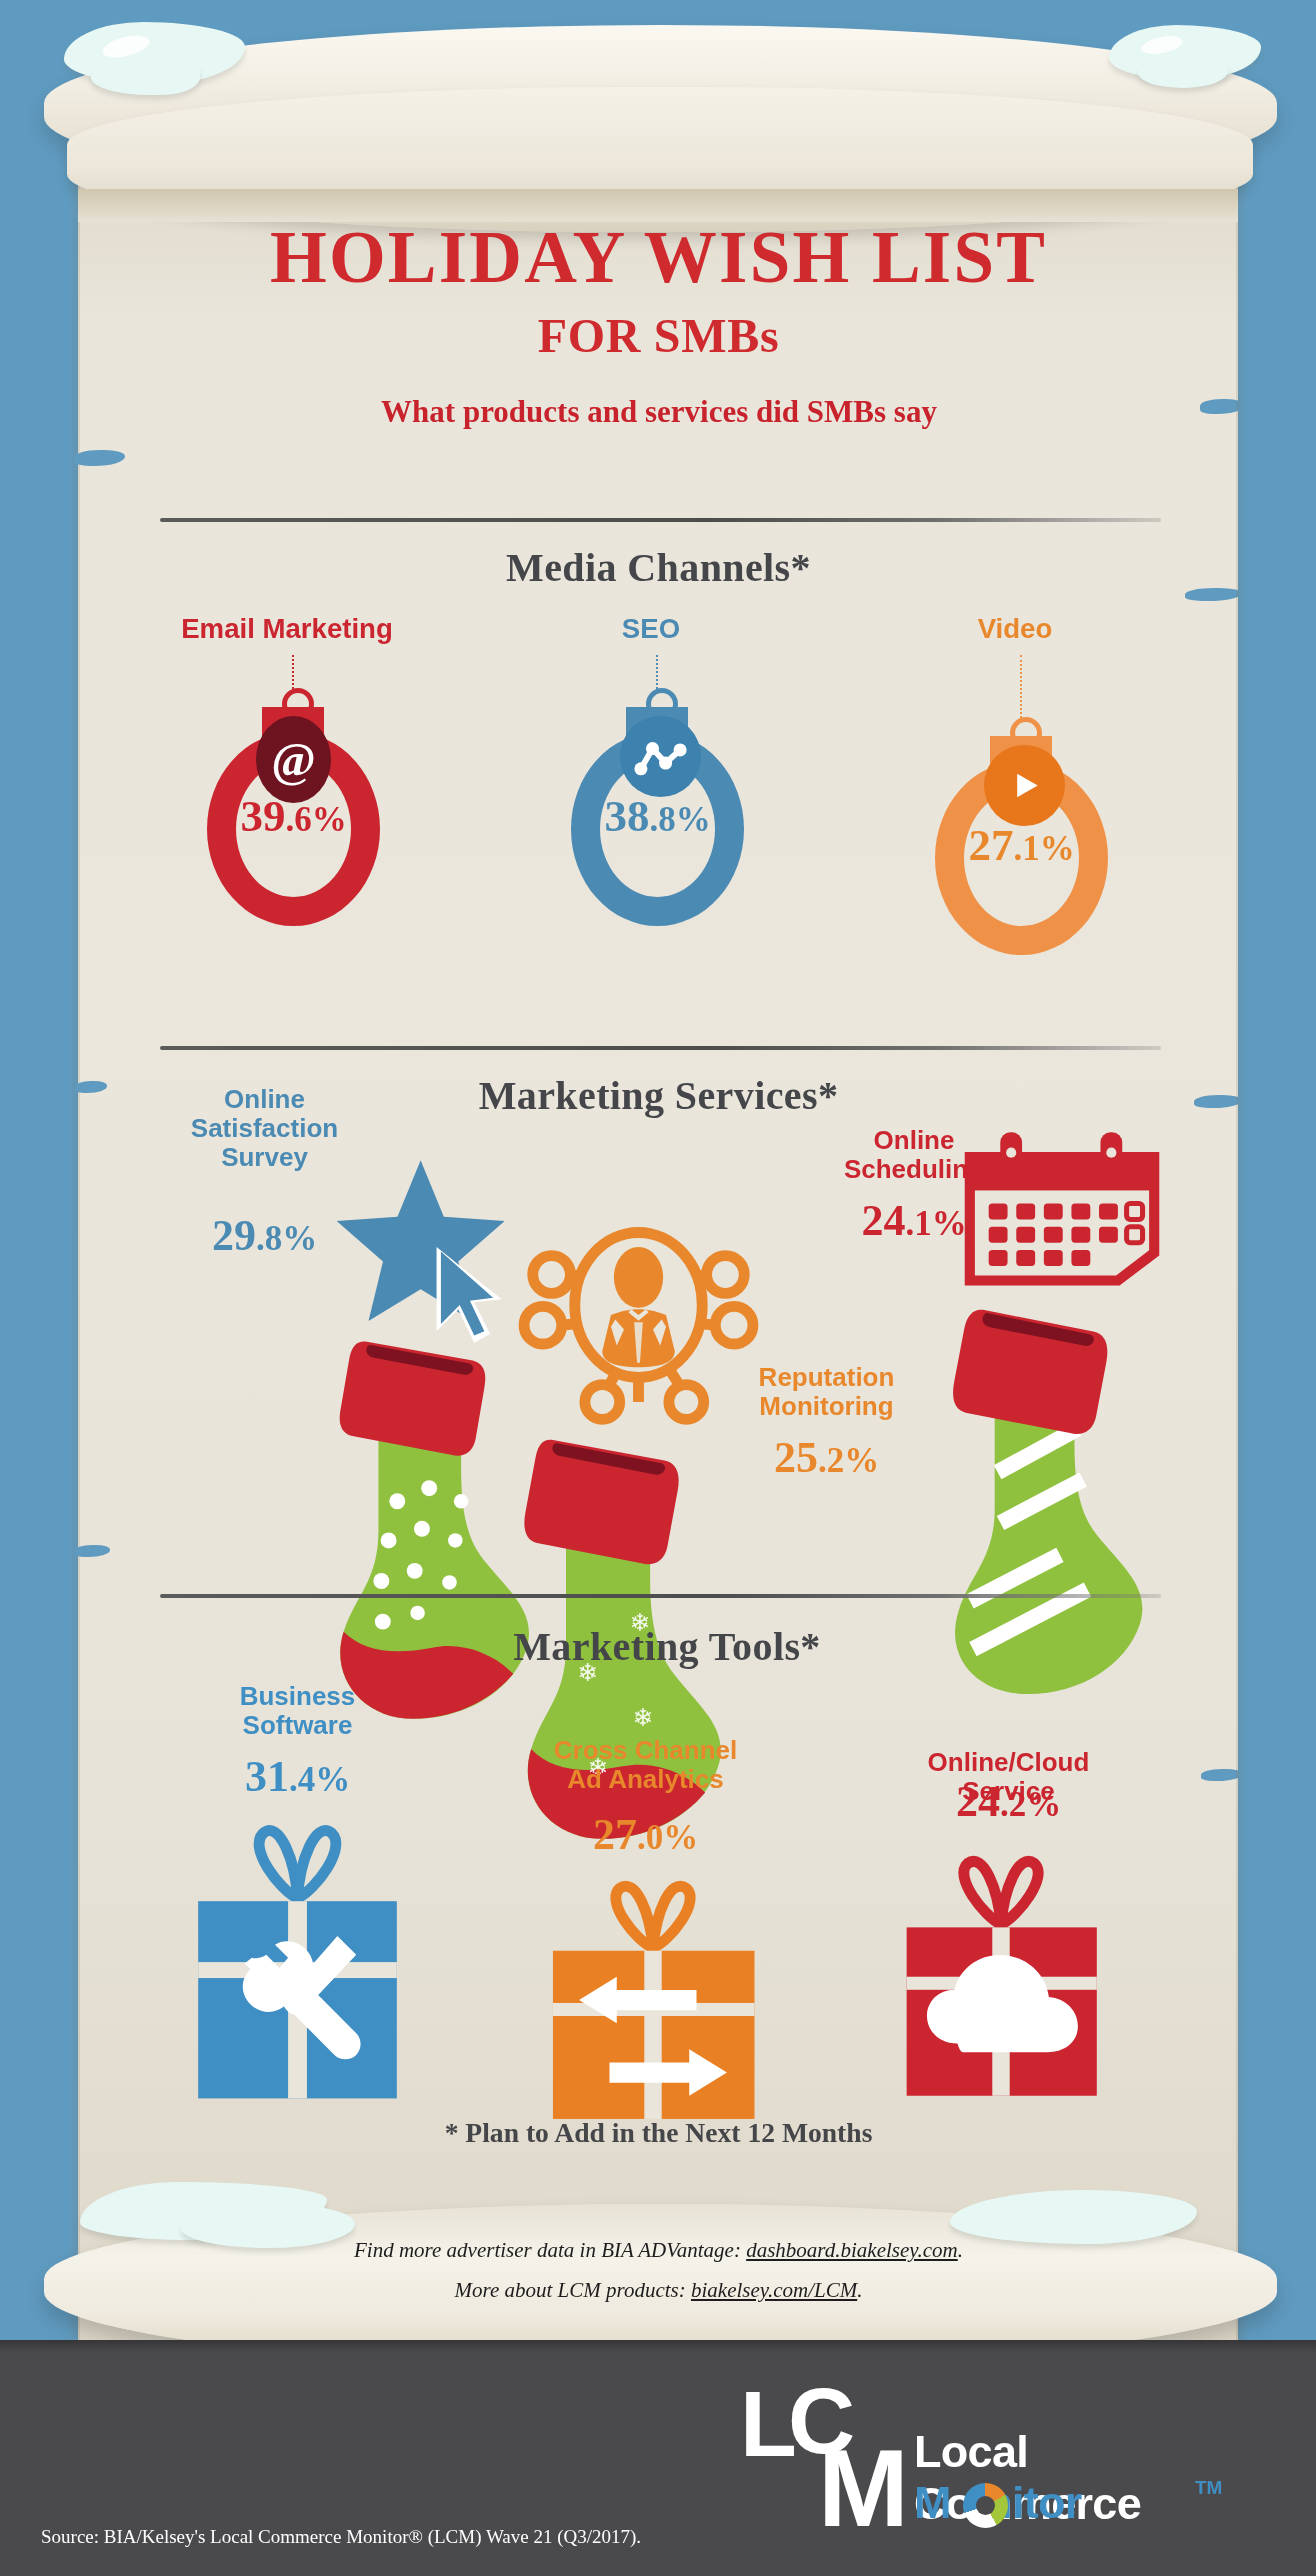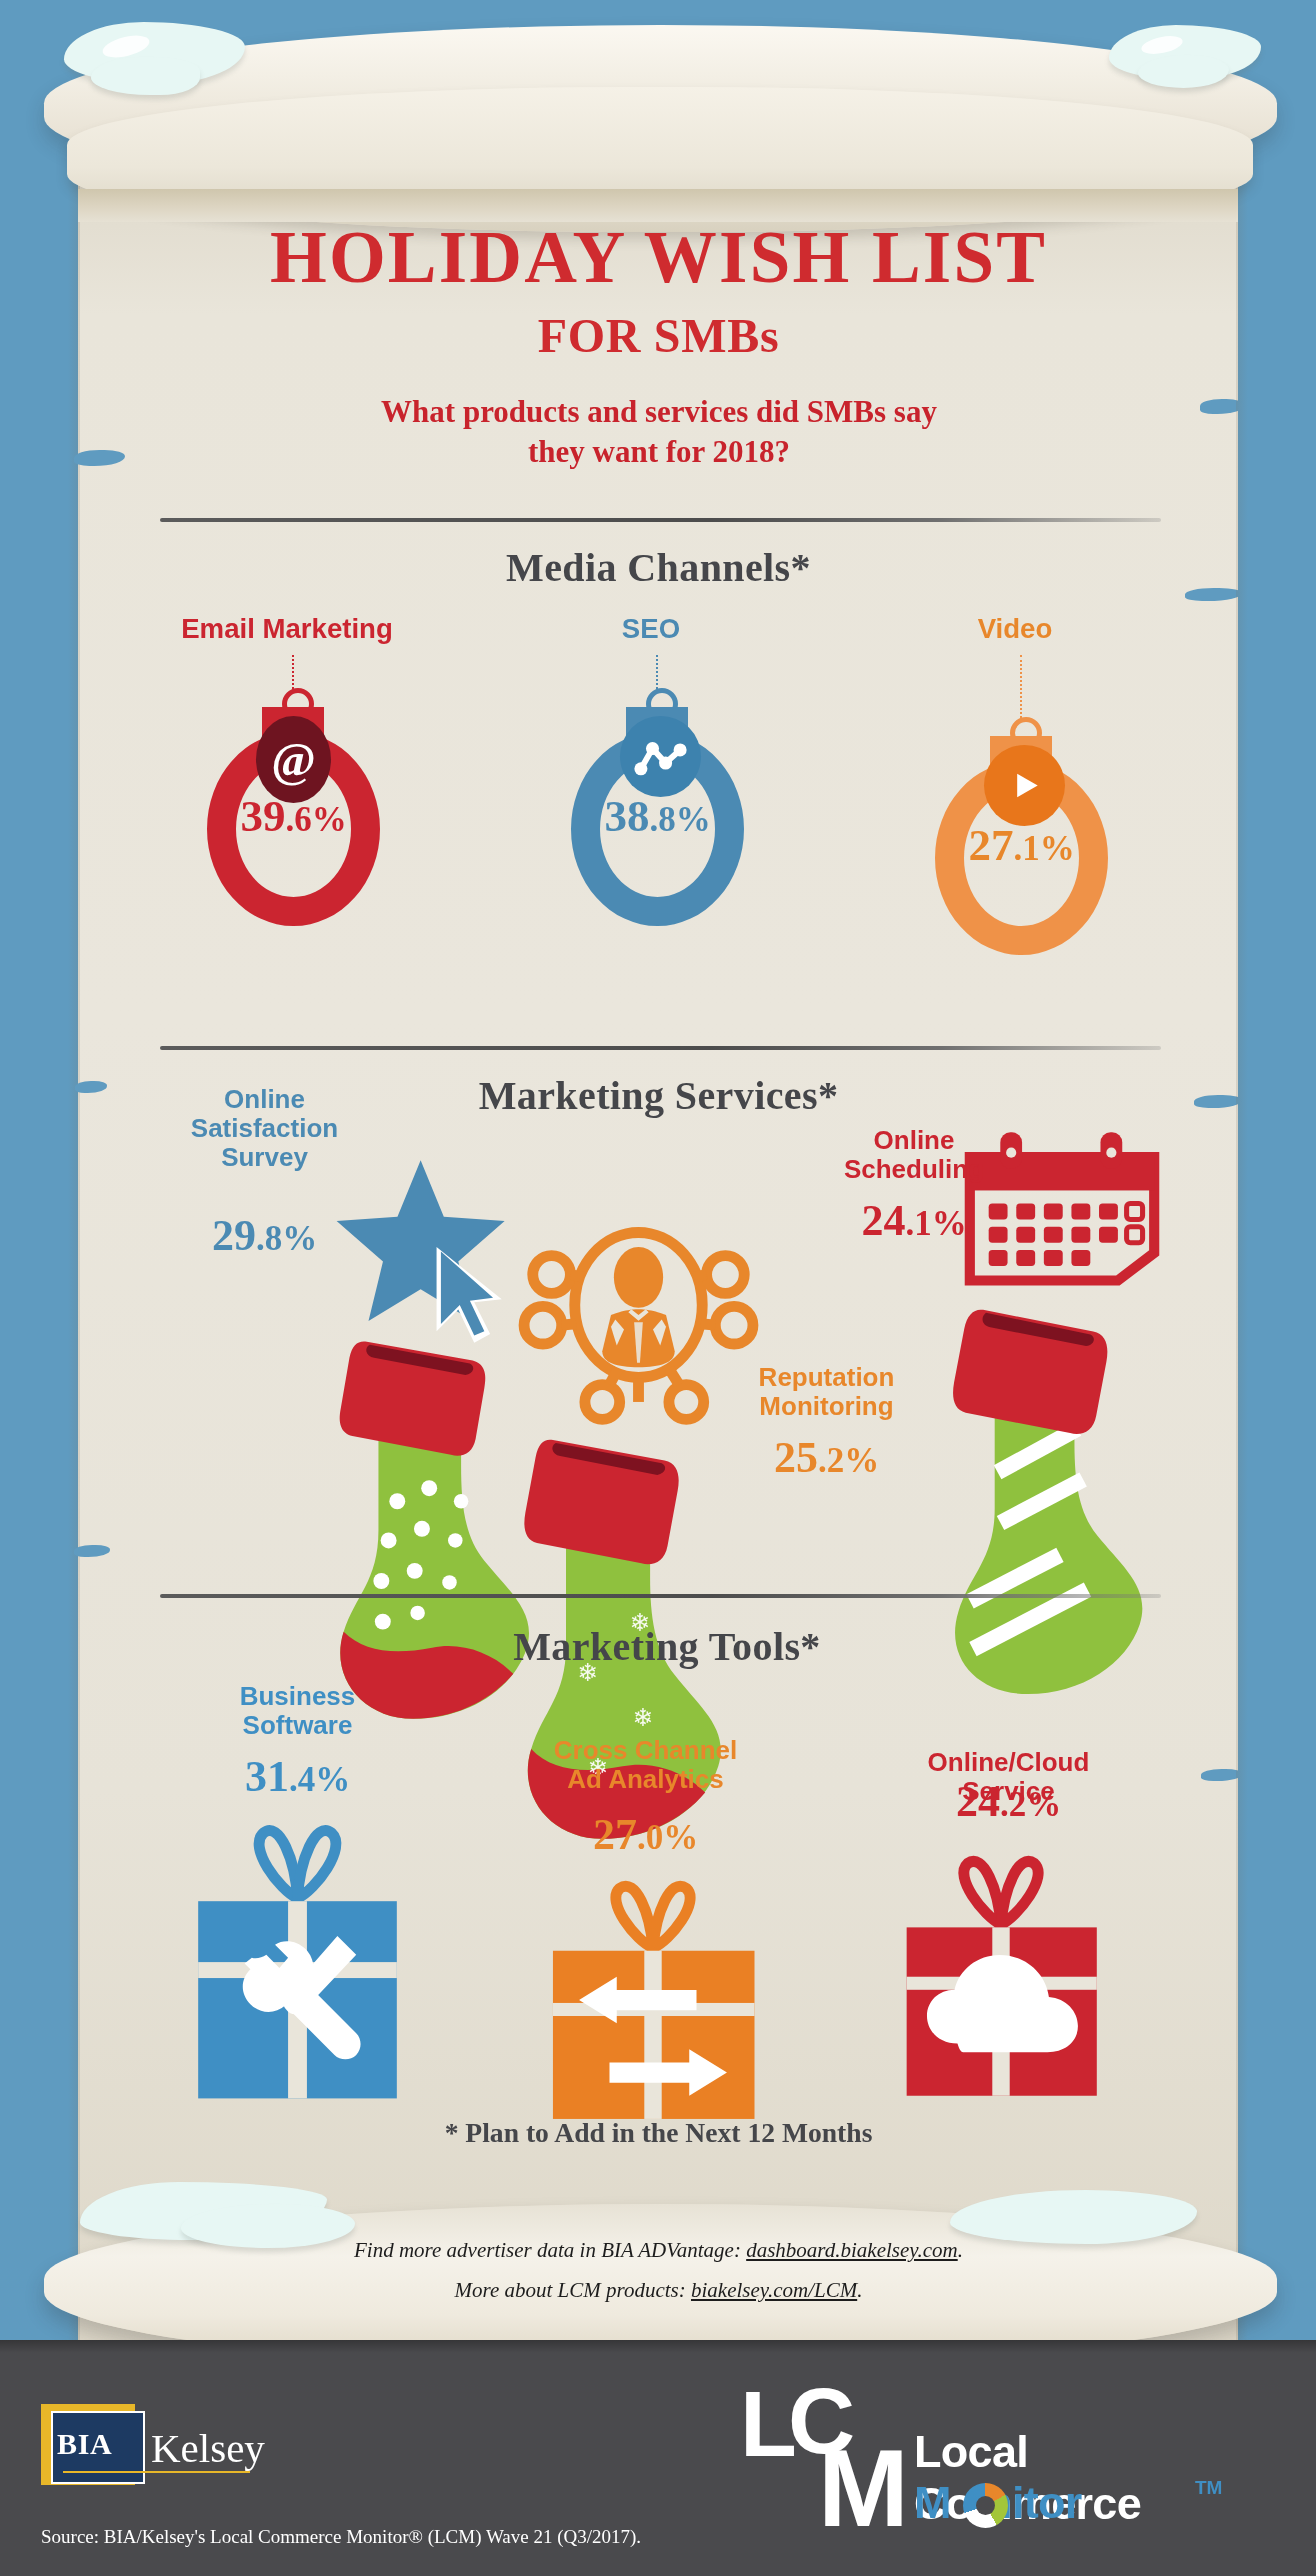--- a/index.html
+++ b/index.html
@@ -174,21 +174,20 @@
 <div class="snow" style="left:91px;top:57px;width:109px;height:38px;border-radius:50% 50% 40% 60%/60% 40% 50% 50%;"></div>
 <div class="snow" style="left:1109px;top:25px;width:152px;height:55px;">
   <div class="snow-hi" style="left:32px;top:11.6px;width:42px;height:16px;transform:rotate(-12deg);"></div>
 </div>
 <div class="snow" style="left:1138px;top:55px;width:91px;height:33px;border-radius:55% 45% 50% 50%/55% 45% 55% 45%;"></div>
 
 <div class="title-main">HOLIDAY WISH LIST</div>
 <div class="title-sub">FOR SMBs</div>
 <div class="title-q">
   <div>What products and services did SMBs say</div>
-  <div>they want for 2018?</div>
 </div>
 
 <div class="divider" style="top:518px;"></div>
 <div class="sec-title" style="left:0;right:0;top:544px;">Media Channels*</div>
 
 <div class="orn" style="left:207px;top:613px;color:#cb2530;">
   <div class="orn-label" style="left:-87px;top:0;width:334px;color:#cb2530;">Email Marketing</div>
   <div class="orn-string" style="left:85px;top:42px;height:38px;"></div>
   <div class="orn-loop" style="left:75px;top:75px;"></div>
   <div class="orn-cap" style="left:55px;top:94px;"></div>
@@ -460,27 +459,20 @@
 <div class="srcline" style="top:2235px;">
   <span>Find more advertiser data in BIA ADVantage: </span><u>dashboard.biakelsey.com</u><span>.</span>
 </div>
 <div class="srcline" style="top:2275px;">
   <span>More about LCM products: </span><u>biakelsey.com/LCM</u><span>.</span>
 </div>
 
 <div class="footer">
   <div class="footer-top-shadow"></div>
 
-  <div class="bia">
-    <div class="bia-gold"></div>
-    <div class="bia-navy"></div>
-    <div class="bia-txt">BIA</div>
-    <div class="kelsey">Kelsey</div>
-    <div class="bia-rule"></div>
-  </div>
 
   <div class="lcm">
     <div class="lcm-mark lcm-l">L</div>
     <div class="lcm-mark lcm-c">C</div>
     <div class="lcm-mark lcm-m">M</div>
     <div class="lcm-lc">Local Commerce</div>
     <div class="lcm-mon"><span>M</span><span style="opacity:0">O</span><span>nitor</span></div>
     <div class="lcm-donut"></div>
     <div class="lcm-tm">TM</div>
   </div>

